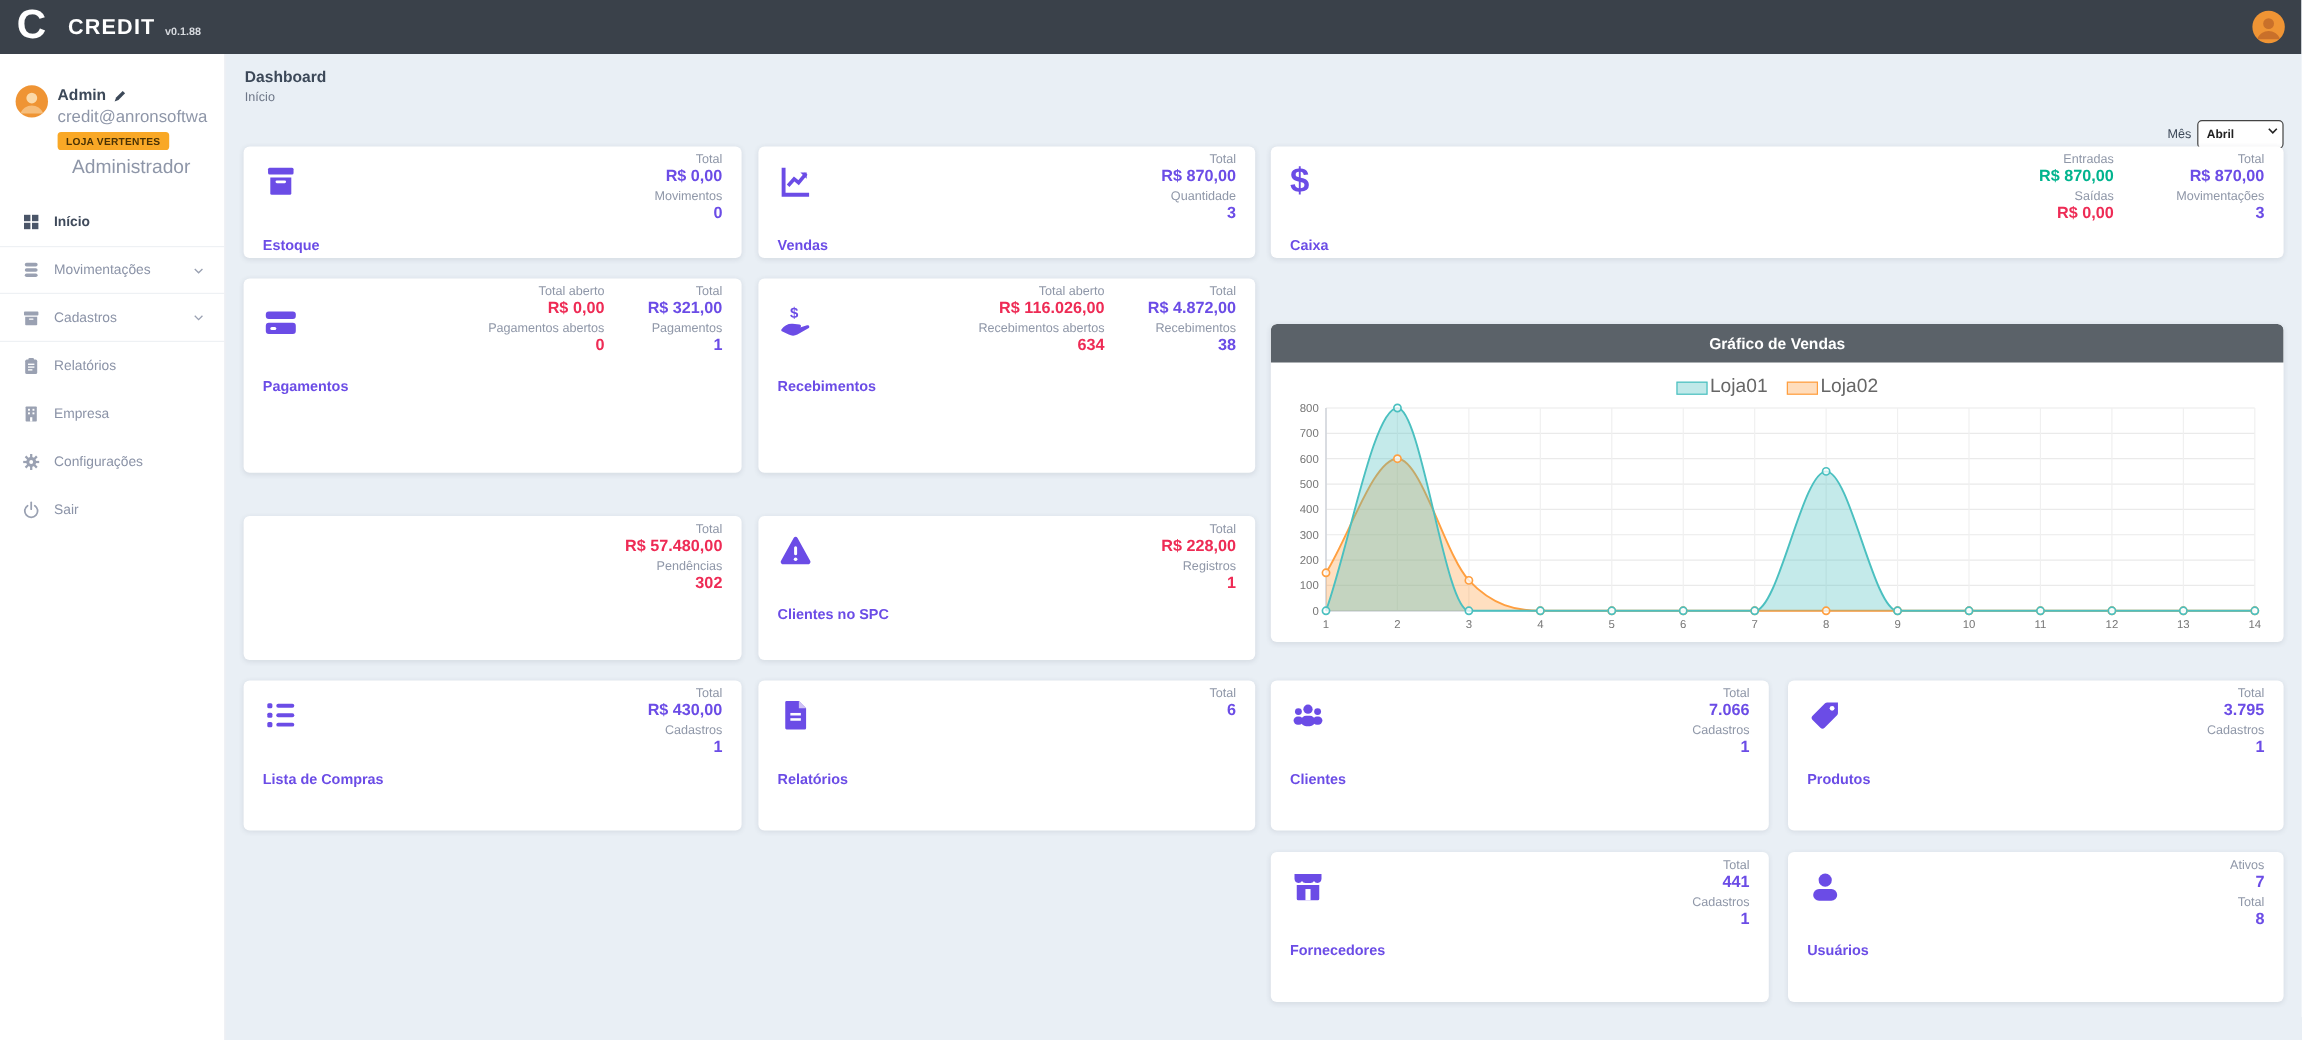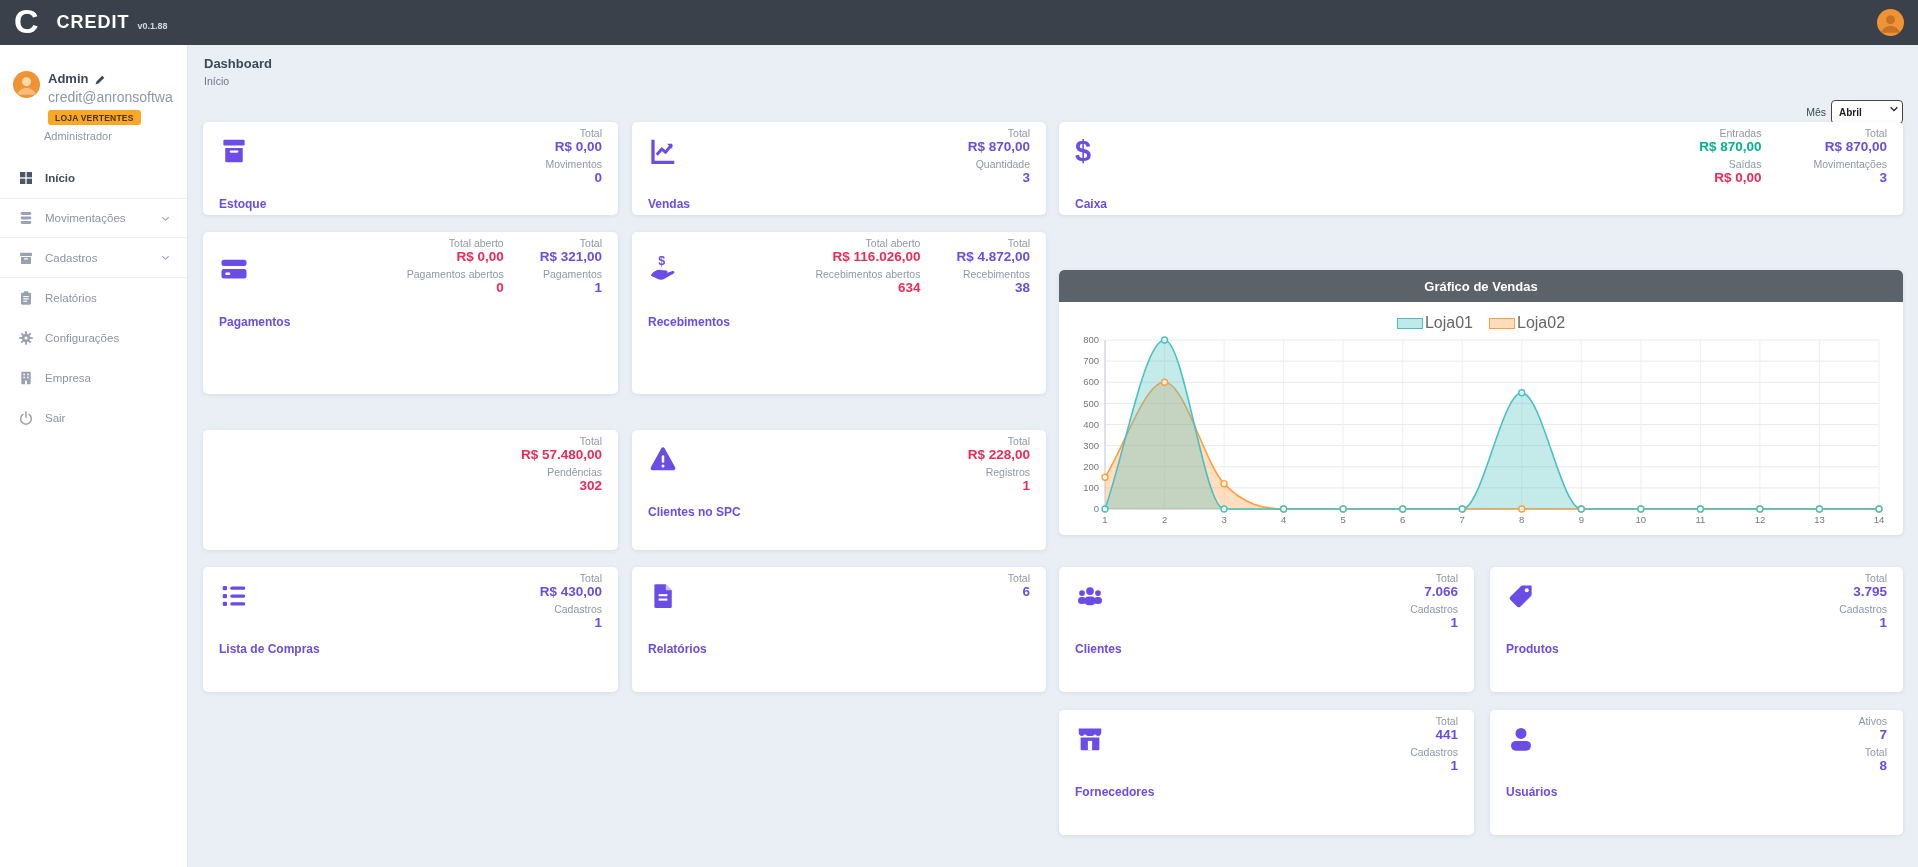--- a/index.html
+++ b/index.html
@@ -14,21 +14,21 @@
   .topbar-avatar { position:absolute; right:14px; top:9px; width:27px; height:27px; border-radius:50%; background:#ef9434; overflow:hidden; cursor:pointer; }
 
   
   #sidebar { position:absolute; left:0; top:45px; width:188px; height:822px; background:#ffffff; border-right:1px solid #e4e8ee; z-index:4; }
   .profile { position:relative; padding:26px 14px 0 14px; }
   .profile-avatar { position:absolute; left:13px; top:26px; width:27px; height:27px; border-radius:50%; background:#ef9434; overflow:hidden; }
   .profile-name { margin-left:34px; font-size:13px; font-weight:bold; color:#3c4858; display:flex; align-items:flex-end; gap:6px; }
   .pencil { color:#3c4858; cursor:pointer; }
   .profile-email { margin-left:34px; margin-top:3px; font-size:14px; color:#8e96a8; white-space:nowrap; overflow:hidden; }
   .profile-badge { display:inline-block; margin-left:34px; margin-top:5px; background:#f9a826; color:#4a3205; font-size:8.5px; font-weight:bold; padding:3px 7px 2px; border-radius:3px; letter-spacing:.2px; }
-  .profile-role { margin-left:30px; margin-top:5px; font-size:11px; color:#8e96a8; }
+  .profile-role { margin-left:46px; margin-top:5px; font-size:16px; color:#8e96a8; }
   .menu { margin-top:16px; }
   .menu-item { position:relative; display:flex; align-items:center; height:40px; padding-left:18px; gap:11px; font-size:11.5px; color:#8b93a7; cursor:pointer; }
   .menu-item.active { color:#3f4a5b; font-weight:bold; }
   .menu-item .mi-icon { width:16px; height:16px; color:#9aa1b2; flex:0 0 16px; }
   .menu-item.active .mi-icon { color:#4a5568; }
   .menu-item.bt { border-top:1px solid #eef1f4; }
   .menu-item.bb { border-bottom:1px solid #eef1f4; }
   .chev { position:absolute; right:16px; color:#9aa1b2; }
 
   
@@ -136,47 +136,47 @@
           <rect x="4.5" y="4" width="15" height="18" rx="2" fill="currentColor"></rect>
           <rect x="8.5" y="2" width="7" height="4" rx="1.5" fill="currentColor"></rect>
           <rect x="8" y="9" width="8" height="1.7" fill="#fff"></rect>
             <rect x="8" y="12.5" width="8" height="1.7" fill="#fff"></rect>
             <rect x="8" y="16" width="5.5" height="1.7" fill="#fff"></rect>
         </svg>
         <span>Relatórios</span>
       </div>
       <div class="menu-item">
         <svg class="mi-icon" viewBox="0 0 24 24">
+          <rect x="5" y="2.5" width="14" height="19" rx="1" fill="currentColor"></rect>
+          <g fill="#fff">
+            <rect x="8" y="5.5" width="2.4" height="2.4"></rect>
+              <rect x="13.6" y="5.5" width="2.4" height="2.4"></rect>
+            <rect x="8" y="10" width="2.4" height="2.4"></rect>
+              <rect x="13.6" y="10" width="2.4" height="2.4"></rect>
+            <rect x="10.6" y="16" width="2.8" height="5.5"></rect>
+          </g>
+        </svg>
+        <span>Empresa</span>
+      </div>
+      <div class="menu-item">
+        <svg class="mi-icon" viewBox="0 0 24 24">
           <g fill="currentColor">
             <rect x="10.6" y="2" width="2.8" height="5"></rect>
               <rect x="10.6" y="17" width="2.8" height="5"></rect>
             <rect x="10.6" y="2" width="2.8" height="5" transform="rotate(45 12 12)"></rect>
               <rect x="10.6" y="17" width="2.8" height="5" transform="rotate(45 12 12)"></rect>
             <rect x="10.6" y="2" width="2.8" height="5" transform="rotate(90 12 12)"></rect>
               <rect x="10.6" y="17" width="2.8" height="5" transform="rotate(90 12 12)"></rect>
             <rect x="10.6" y="2" width="2.8" height="5" transform="rotate(135 12 12)"></rect>
               <rect x="10.6" y="17" width="2.8" height="5" transform="rotate(135 12 12)"></rect>
             <circle cx="12" cy="12" r="6.2"></circle>
           </g>
           <circle cx="12" cy="12" r="2.4" fill="#fff"></circle>
         </svg>
         <span>Configurações</span>
-      </div>
-      <div class="menu-item">
-        <svg class="mi-icon" viewBox="0 0 24 24">
-          <rect x="5" y="2.5" width="14" height="19" rx="1" fill="currentColor"></rect>
-          <g fill="#fff">
-            <rect x="8" y="5.5" width="2.4" height="2.4"></rect>
-              <rect x="13.6" y="5.5" width="2.4" height="2.4"></rect>
-            <rect x="8" y="10" width="2.4" height="2.4"></rect>
-              <rect x="13.6" y="10" width="2.4" height="2.4"></rect>
-            <rect x="10.6" y="16" width="2.8" height="5.5"></rect>
-          </g>
-        </svg>
-        <span>Empresa</span>
       </div>
       <div class="menu-item">
         <svg class="mi-icon" viewBox="0 0 24 24">
           <path d="M7.5 6.6a8 8 0 1 0 9 0" fill="none" stroke="currentColor" stroke-width="2.2" stroke-linecap="round"></path>
           <line x1="12" y1="2.5" x2="12" y2="11" stroke="currentColor" stroke-width="2.2" stroke-linecap="round"></line>
         </svg>
         <span>Sair</span>
       </div>
     </div>
   </div>

